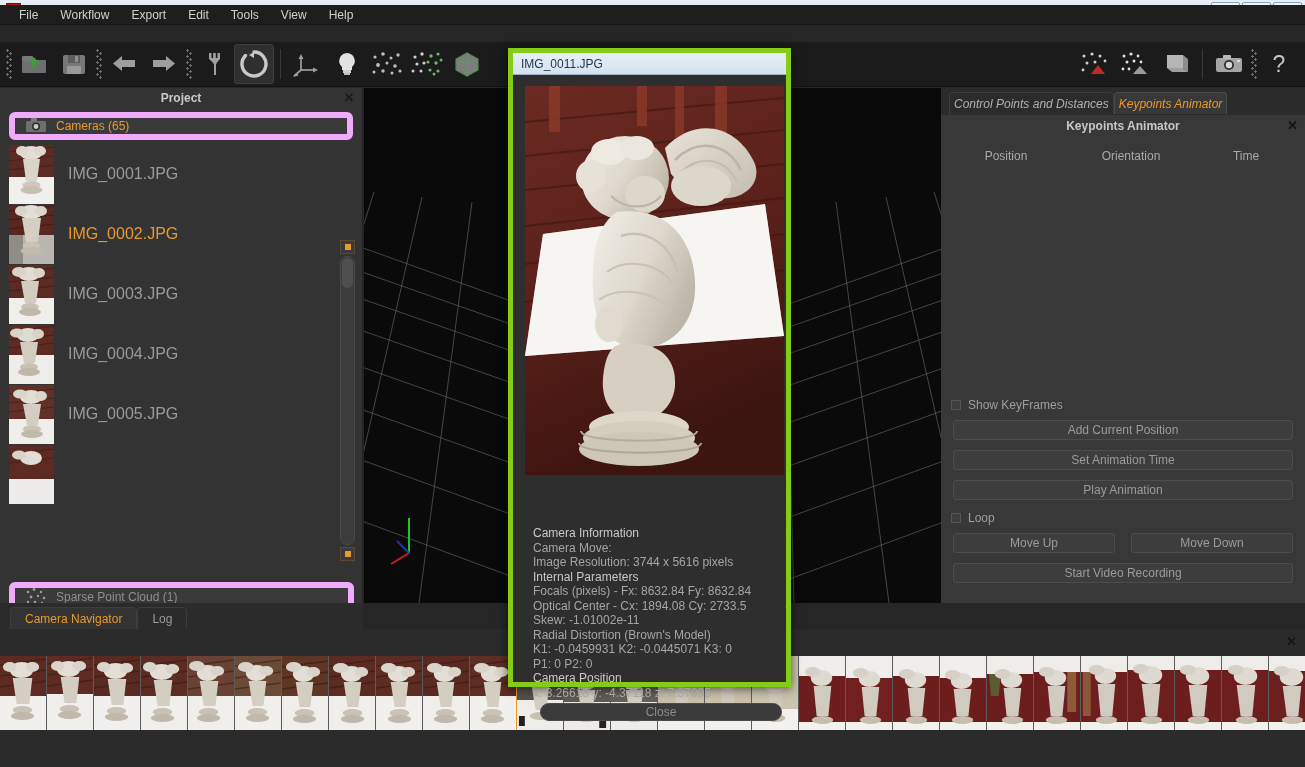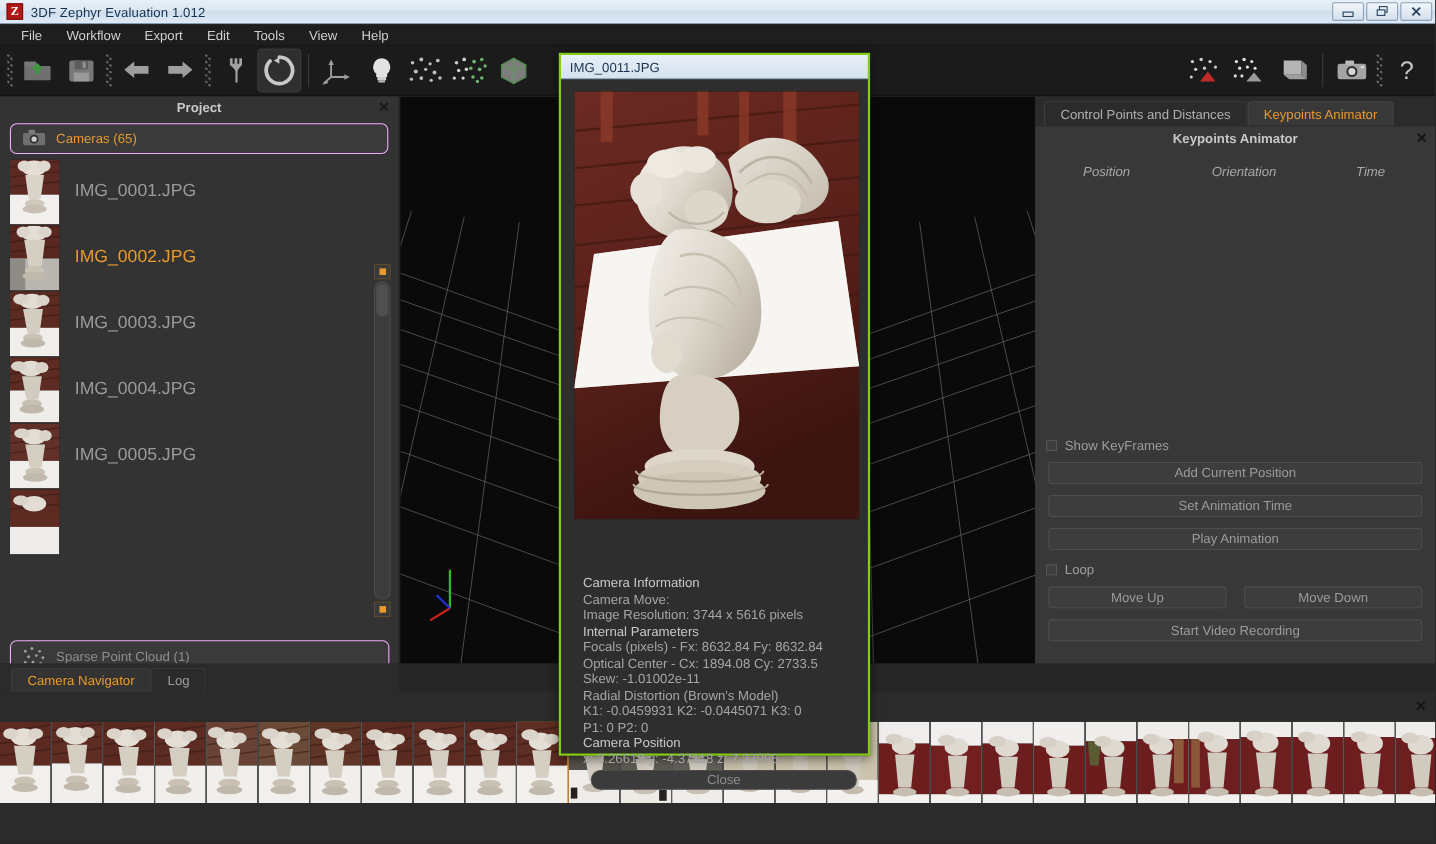--- a/index.html
+++ b/index.html
@@ -32,21 +32,21 @@
   .tb-btn {
     width:29px; height:17px;
     background:linear-gradient(to bottom,#f1f6fb,#d4e0ec);
     border:1px solid #8ca3b9; border-radius:2px;
     display:flex; align-items:center; justify-content:center;
   }
   .tb-btn svg { display:block; }
 
   
   .menubar {
-    position:absolute; left:0; top:22px; width:1305px; height:20px;
+    position:absolute; left:0; top:5px; width:1305px; height:20px;
     background:#1e1e1e; display:flex; align-items:center; padding-left:8px;
     border-bottom:1px solid #161616;
   }
   .menu-item { padding:2px 11px; font-size:12px; color:#cfcfcf; cursor:default; }
 
   
   .toolbar {
     position:absolute; left:0; top:42px; width:1305px; height:45px;
     background:#1b1b1b; display:flex; align-items:center; padding-left:4px;
     border-bottom:1px solid #121212;
@@ -72,21 +72,21 @@
     height:20px; display:flex; align-items:center; justify-content:center;
     font-size:12px; font-weight:bold; color:#c9c9c9; background:#333333;
     position:relative;
   }
   .panel-x {
     position:absolute; right:6px; top:2px; width:14px; height:14px;
     display:flex; align-items:center; justify-content:center;
     color:#1a1a1a; font-size:13px; font-weight:bold; font-family:"Liberation Sans",sans-serif;
   }
   .grp-btn {
-    margin:4px 9px 0 9px; height:28px; border:1px solid #f0abfc; border-radius:6px;
+    margin:4px 9px 0 9px; height:28px; border:6px solid #f0abfc; border-radius:6px;
     background:#3a3a3a; display:flex; align-items:center; padding-left:10px; gap:9px;
   }
   .grp-label { font-size:12px; color:#8e8e8e; }
   .grp-label.sel { color:#e79a2e; }
   .camlist {
     position:absolute; left:9px; top:56px; width:331px; height:415px;
     background:#333333; overflow:hidden;
   }
   .camrow { display:flex; align-items:center; height:60px; gap:14px; }
   .camthumb { width:45px; height:59px; flex:none; position:relative; overflow:hidden; background:#3a2420; }
@@ -128,49 +128,50 @@
   .vp-svg { position:absolute; left:0; top:0; }
   .axis-gizmo { position:absolute; left:25px; top:410px; }
 
   
   .rightpanel {
     position:absolute; left:941px; top:88px; width:364px; height:515px;
     background:#2b2b2b;
   }
   .rtabs { display:flex; align-items:flex-end; height:26px; padding-left:8px; padding-top:4px; }
   .rtab {
-    height:22px; padding:0 14px; display:flex; align-items:center; font-size:12px;
+    height:22px; padding:0 4px; display:flex; align-items:center; font-size:12px;
     color:#b0b0b0; border:1px solid #3d3d3d; border-bottom:none; border-radius:4px 4px 0 0;
     background:#2b2b2b;
+    font-style:italic;
   }
   .rtab.active { color:#e79a2e; background:#383838; border-color:#4a4a4a; }
   .rpbody { position:absolute; left:0; top:27px; width:364px; height:488px; background:#383838; }
   .rp-title {
     height:22px; display:flex; align-items:center; justify-content:center;
     font-size:12px; font-weight:bold; color:#c7c7c7; position:relative;
   }
   .rp-x { position:absolute; right:7px; top:3px; color:#151515; font-size:13px; font-weight:bold; }
   .kp-head { display:flex; margin-top:12px; font-size:12px; color:#a9a9a9; }
-  .kp-head span { text-align:center;font-style:italic; }
+  .kp-head span { text-align:center; }
   .kp-list { height:232px; }
   .chkrow { display:flex; align-items:center; gap:7px; padding-left:10px; height:20px; }
   .chk { width:10px; height:10px; background:#3e3e3e; border:1px solid #565656; }
   .chkrow label { font-size:12px; color:#9e9e9e; }
   .rbtn {
     margin:5px 12px 0 12px; height:20px; border:1px solid #4d4d4d; border-radius:3px;
     background:#3d3d3d; display:flex; align-items:center; justify-content:center;
     font-size:12px; color:#9b9b9b;
   }
   .rbtn-row { display:flex; gap:4px; }
   .rbtn-row .rbtn { flex:1; }
 
   
   .dialog {
     position:absolute; left:508px; top:48px; width:283px; height:639px;
-    background:#2e2e2e; border:2px solid #84cc16;
+    background:#2e2e2e; border:5px solid #84cc16;
     box-shadow:0 2px 10px rgba(0,0,0,.6); z-index:50;
   }
   .dlg-title {
     height:22px; background:linear-gradient(to bottom,#e8eff7,#d4e2ef);
     display:flex; align-items:center; padding-left:8px;
     font-size:12px; color:#1b3350; border-bottom:1px solid #9db2c6;
   }
   .dlg-img {
     position:absolute; left:12px; top:33px; width:259px; height:389px;
     overflow:hidden; background:#2a1511;

